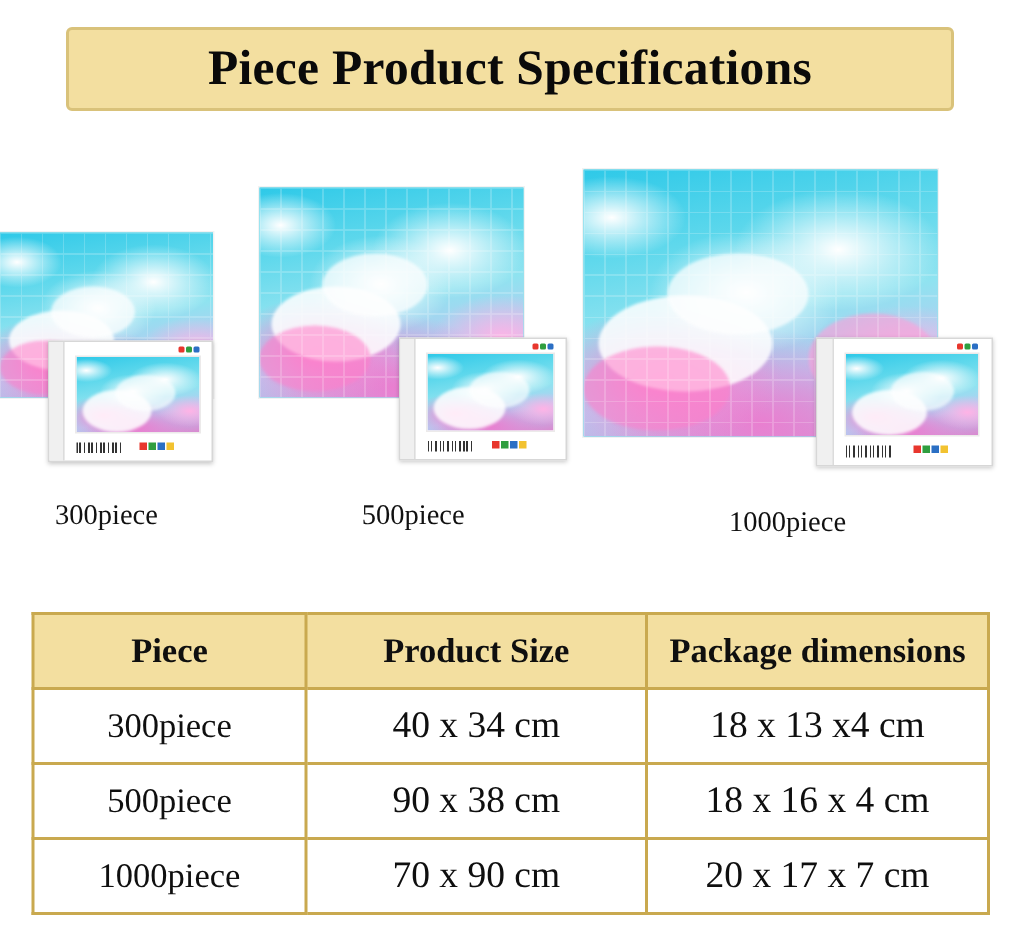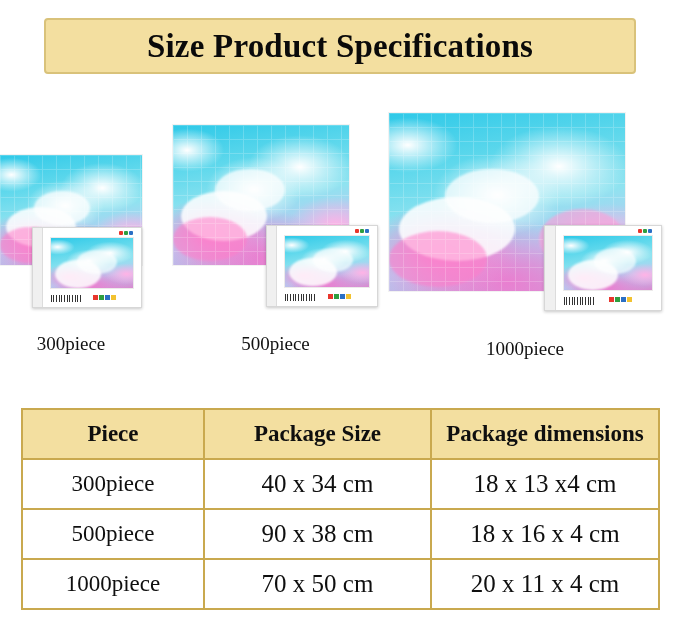--- a/index.html
+++ b/index.html
@@ -183,21 +183,21 @@
     font-size: 23px;
   }
   .col-1 { width: 182px; }
   .col-2 { width: 227px; }
   .col-3 { width: 228px; }
 </style>
 </head>
 <body>
 
 <div class="title-banner">
-  <div class="title-text">Size Product Specifications</div>
+  <div class="title-text">Piece Product Specifications</div>
 </div>
 
 <div class="showcase">
 
   <div class="product" style="left:0px; top:60px; width:205px; height:215px;">
     <div class="poster" style="left:0px; top:0px; width:142px; height:110px;">
       <div class="sky"></div>
       <div class="cloud" style="left:6px; top:52px; width:70px; height:40px; background:#ffffff; opacity:.85;"></div>
       <div class="cloud" style="left:34px; top:36px; width:56px; height:34px; background:#ffffff; opacity:.7;"></div>
       <div class="cloud" style="left:0px; top:72px; width:60px; height:36px; background:#ff7ec9; opacity:.55;"></div>
@@ -287,34 +287,34 @@
       </div>
     </div>
     <div class="product-label" style="left:0px; top:243px; width:272px;">1000piece</div>
   </div>
 </div>
 
 <table class="spec-table">
   <thead>
     <tr>
       <th class="col-1">Piece</th>
-      <th class="col-2">Package Size</th>
+      <th class="col-2">Product Size</th>
       <th class="col-3">Package dimensions</th>
     </tr>
   </thead>
   <tbody>
     <tr>
       <td class="col-1 piece-col">300piece</td>
       <td class="col-2">40 x 34 cm</td>
       <td class="col-3">18 x 13 x4 cm</td>
     </tr>
     <tr>
       <td class="col-1 piece-col">500piece</td>
       <td class="col-2">90 x 38 cm</td>
       <td class="col-3">18 x 16 x 4 cm</td>
     </tr>
     <tr>
       <td class="col-1 piece-col">1000piece</td>
-      <td class="col-2">70 x 50 cm</td>
-      <td class="col-3">20 x 11 x 4 cm</td>
+      <td class="col-2">70 x 90 cm</td>
+      <td class="col-3">20 x 17 x 7 cm</td>
     </tr>
   </tbody>
 </table>
 
 </body></html>

